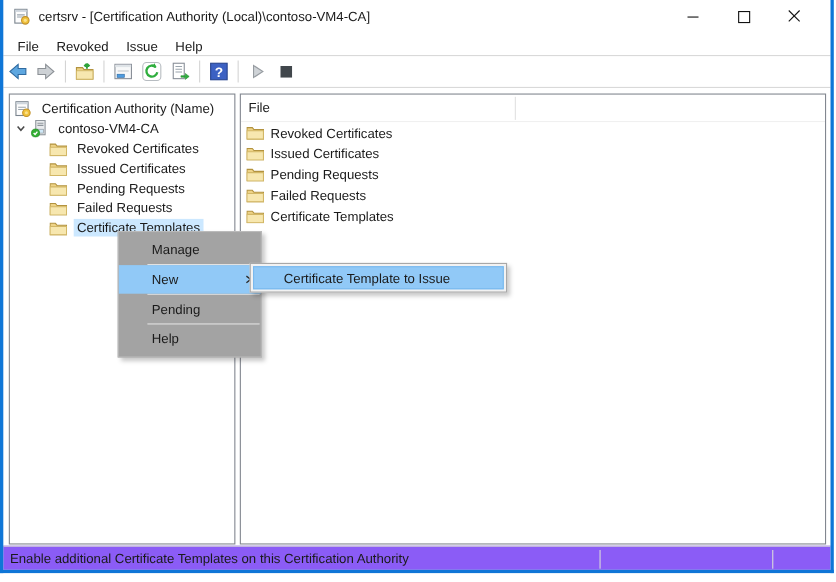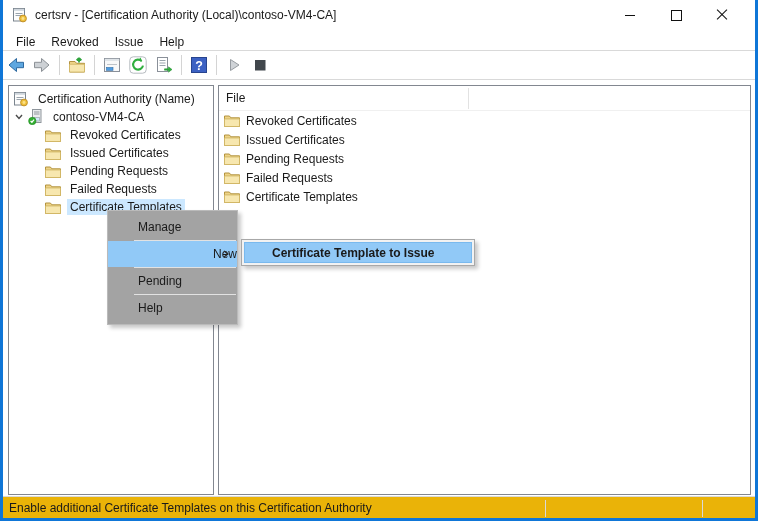--- a/index.html
+++ b/index.html
@@ -54,29 +54,29 @@
 
   .list-pane{position:absolute;left:218px;top:85px;width:533px;height:410px;border:1px solid #828790;background:#fff;box-sizing:border-box;overflow:hidden;}
   .list-header{height:25px;position:relative;display:flex;align-items:center;padding-left:7px;border-bottom:1px solid #f0f0f0;box-sizing:border-box;}
   .col-divider{position:absolute;left:249px;top:2px;width:1px;height:21px;background:#e2e2e2;}
   .list-row{height:19px;display:flex;align-items:center;padding-left:5px;}
   .list-row .lbl{margin-left:6px;}
 
   
   .context-menu{position:absolute;left:107px;top:210px;width:131px;background:#a3a3a3;border:1px solid #bababa;box-shadow:3px 3px 4px rgba(0,0,0,0.22);z-index:30;padding:3px 0;box-sizing:border-box;}
   .menu-item{height:26px;line-height:26px;padding-left:30px;position:relative;cursor:default;}
-  .menu-item.highlight{background:#91c9f7;text-align:right;}
+  .menu-item.highlight{background:#91c9f7;}
   .menu-sep{height:1px;background:#e2e2e2;margin-left:26px;margin-right:1px;}
   .sub-chev{position:absolute;right:7px;top:8px;width:8px;height:10px;}
 
-  .submenu{position:absolute;left:241px;top:239px;width:234px;height:27px;background:#f2f2f2;border:1px solid #a8a8a8;box-shadow:3px 3px 4px rgba(0,0,0,0.22);z-index:31;padding:2px;box-sizing:border-box;font-weight:bold;}
+  .submenu{position:absolute;left:227px;top:239px;width:234px;height:27px;background:#f2f2f2;border:1px solid #a8a8a8;box-shadow:3px 3px 4px rgba(0,0,0,0.22);z-index:31;padding:2px;box-sizing:border-box;}
   .submenu-item{height:100%;background:#91c9f7;border:1px solid #79b9ee;display:flex;align-items:center;padding-left:27px;box-sizing:border-box;cursor:default;}
 
   
-  .statusbar{position:absolute;left:3px;top:496px;width:752px;height:22px;background:#eab308;border-top:1px solid #d9d9d9;display:flex;align-items:center;padding-left:6px;box-sizing:border-box;}
+  .statusbar{position:absolute;left:3px;top:496px;width:752px;height:22px;background:#8b5cf6;border-top:1px solid #d9d9d9;display:flex;align-items:center;padding-left:6px;box-sizing:border-box;}
   .sb-div{position:absolute;top:3px;width:1px;height:17px;background:#d9d9d9;}
   .sb-div1{left:542px;}
   .sb-div2{left:699px;}
 </style>
 </head>
 <body>
 
 <svg width="0" height="0" style="position:absolute">
   <defs>
     <symbol id="i-folder" viewBox="0 0 16 13">

